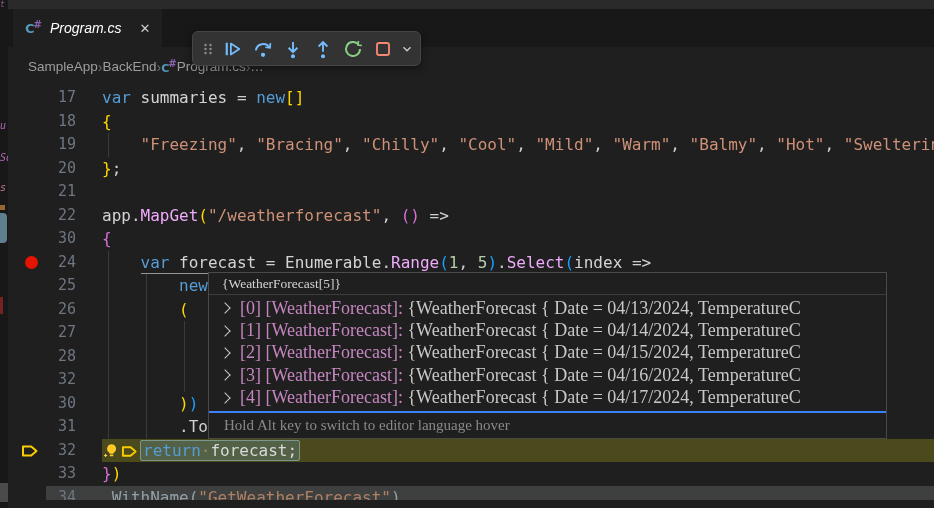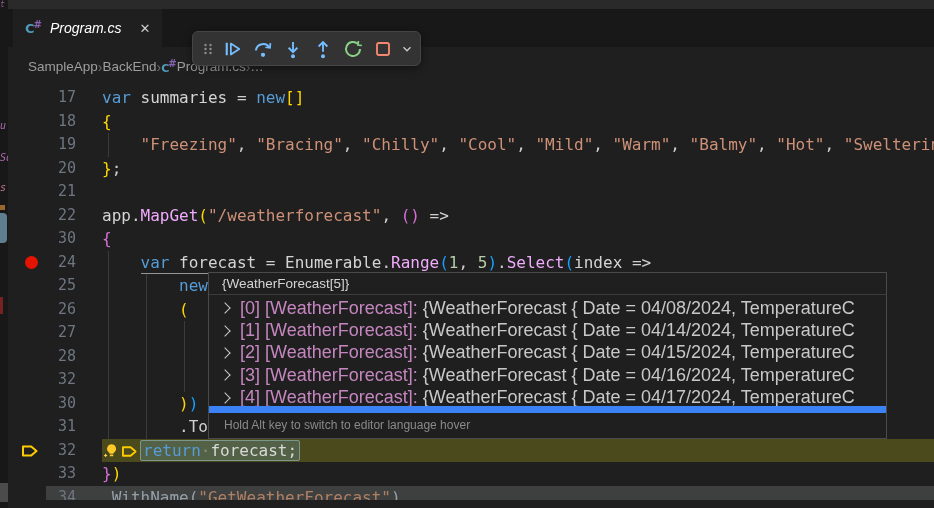--- a/index.html
+++ b/index.html
@@ -64,32 +64,32 @@
   .nm{color:#b5cea8}.pn{color:#cfcfcf}.b1{color:#ffd700}.b2{color:#d670d6}.b3{color:#179fff}
   .wsd{color:#8c8c70}.df{color:#d9d9d9}.dm{color:#93a0a8}.ds{color:#b08064}
 
   .uline{border-bottom:1px solid rgba(200,200,200,.7);padding-bottom:1px}
   .fbox{background:rgba(108,160,180,.28);border:1px solid rgba(175,215,225,.45);border-radius:2px;padding:0 2px}
   .deco{display:inline-flex;width:38px;align-items:center;vertical-align:middle;gap:2px}
 
   
   .hover-popup{position:absolute;left:208px;top:272px;width:679px;height:167px;background:#1f1f1f;
        border:1px solid #4a4a4a;box-sizing:border-box;z-index:6;
-       font-family:Liberation Sans, sans-serif}
+       font-family:Liberation Serif, serif}
   .ph{height:21px;line-height:21px;padding:0 13px;color:#d4d4d4;font-size:13.5px;
        border-bottom:1px solid #3c3c3c;white-space:pre}
   .prows{padding-top:2px}
   .prow{display:flex;height:22.4px;align-items:center;padding-left:12px;font-size:18px;
        white-space:pre;overflow:hidden;cursor:pointer}
   .chev{width:7px;height:7px;border-right:1.6px solid #c8c8c8;border-top:1.6px solid #c8c8c8;
        transform:rotate(45deg);margin-right:11px;flex:none}
   .plabel{color:#c586c0}
   .pvalue{color:#c8c8c8}
-  .pf{position:absolute;left:0;right:0;bottom:0;height:25px;line-height:25px;border-top:7px solid #3b82f6;
-       padding:0 15px;color:#8a8a8a;font-size:12px;white-space:pre;overflow:hidden}
+  .pf{position:absolute;left:0;right:0;bottom:0;height:25px;line-height:25px;border-top:2px solid #3b82f6;
+       padding:0 15px;color:#8a8a8a;font-size:15px;white-space:pre;overflow:hidden}
 </style>
 </head>
 <body>
 
 <div class="left-strip">
   <span class="frag f0">t</span>
   <span class="frag f1">u</span>
   <span class="frag f2">So</span>
   <span class="frag f3">s</span>
   <div class="bar orange"></div>
@@ -337,20 +337,20 @@
         <div class="lnum">34</div>
         <div class="gap"></div>
         <div class="code"><span class="dm">.WithName(</span><span class="ds">"GetWeatherForecast"</span><span class="dm">)</span></div>
       </div>
     </div>
   </div>
 
 <div class="hover-popup">
   <div class="ph">{WeatherForecast[5]}</div>
   <div class="prows" id="prows">
-      <div class="prow"><span class="chev"></span><span class="plabel">[0] [WeatherForecast]:</span><span class="pvalue"> {WeatherForecast { Date = 04/08/2024, TemperatureC</span></div>
+      <div class="prow"><span class="chev"></span><span class="plabel">[0] [WeatherForecast]:</span><span class="pvalue"> {WeatherForecast { Date = 04/13/2024, TemperatureC</span></div>
       <div class="prow"><span class="chev"></span><span class="plabel">[1] [WeatherForecast]:</span><span class="pvalue"> {WeatherForecast { Date = 04/14/2024, TemperatureC</span></div>
       <div class="prow"><span class="chev"></span><span class="plabel">[2] [WeatherForecast]:</span><span class="pvalue"> {WeatherForecast { Date = 04/15/2024, TemperatureC</span></div>
       <div class="prow"><span class="chev"></span><span class="plabel">[3] [WeatherForecast]:</span><span class="pvalue"> {WeatherForecast { Date = 04/16/2024, TemperatureC</span></div>
       <div class="prow"><span class="chev"></span><span class="plabel">[4] [WeatherForecast]:</span><span class="pvalue"> {WeatherForecast { Date = 04/17/2024, TemperatureC</span></div>
     </div>
   <div class="pf">Hold Alt key to switch to editor language hover</div>
 </div>
 
 </body></html>

